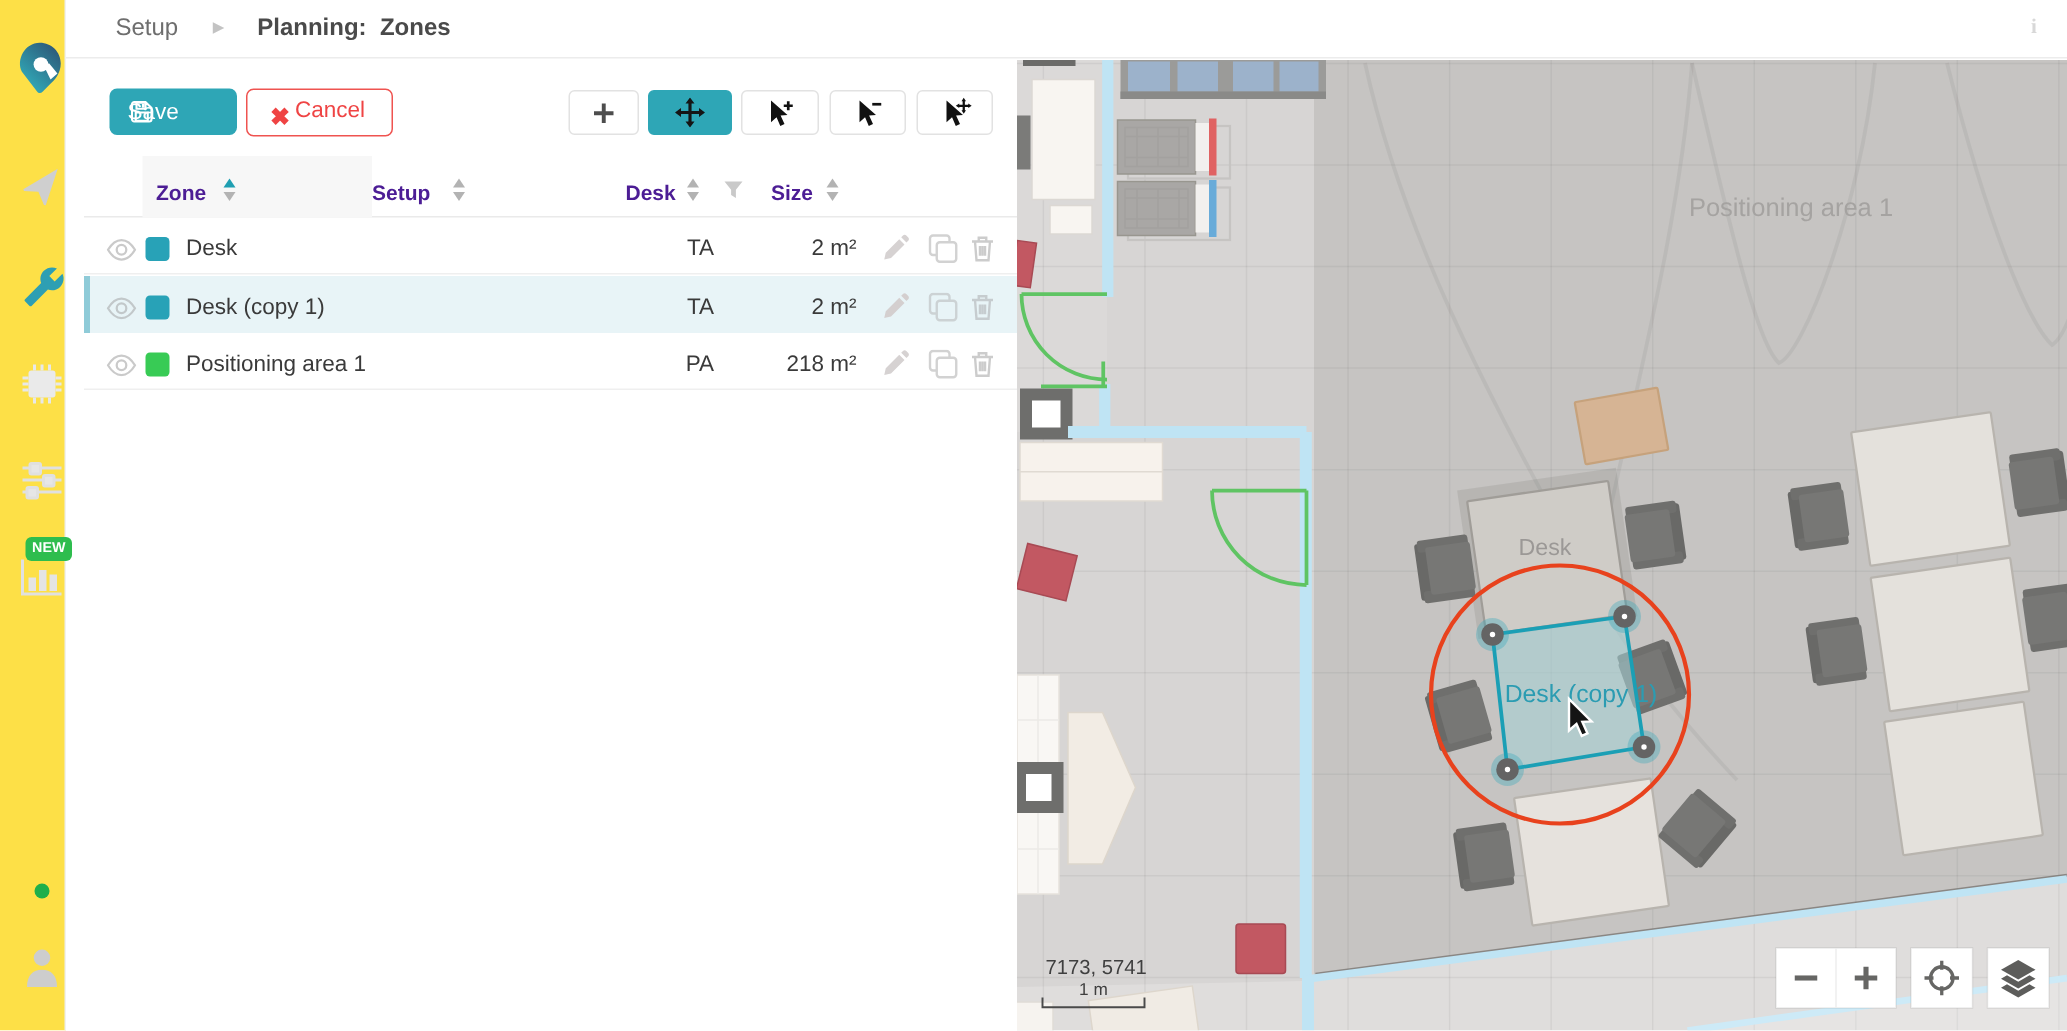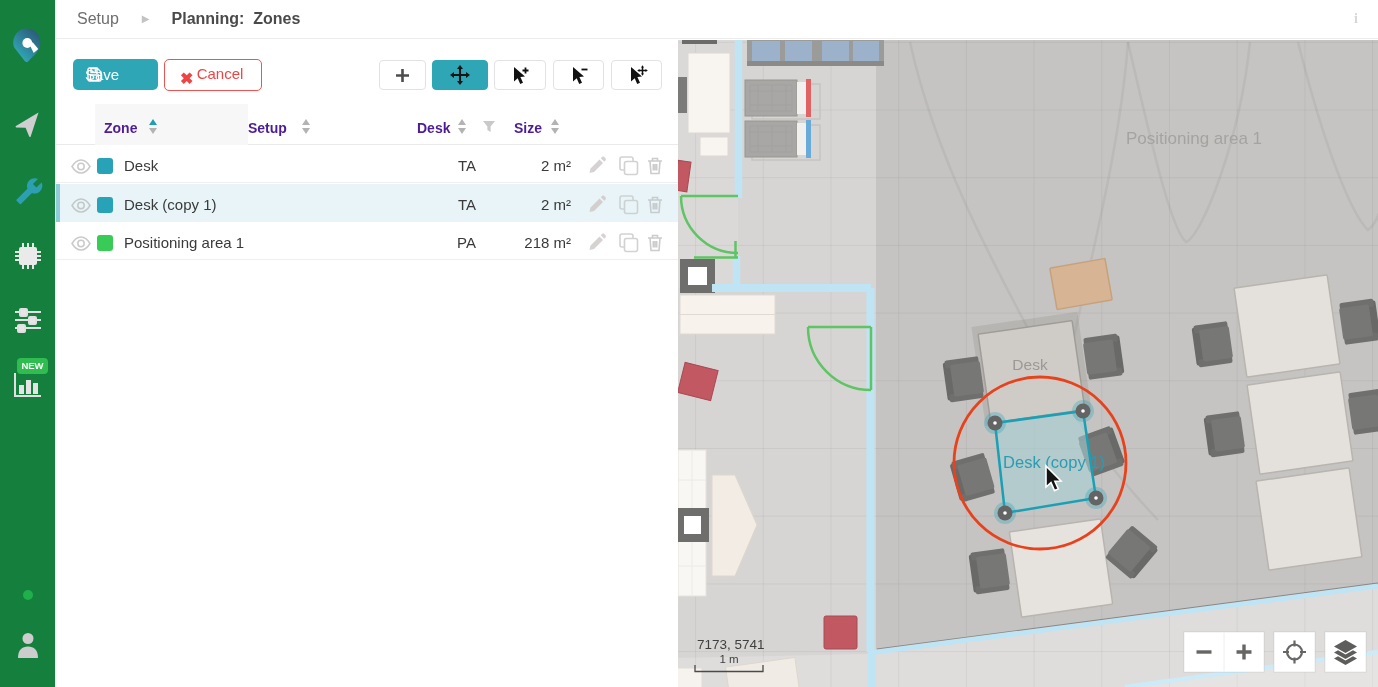--- a/index.html
+++ b/index.html
@@ -5,21 +5,21 @@
 * { margin:0; padding:0; box-sizing:border-box; }
 html,body { width:1378px; height:687px; }
 body { font-family:"Liberation Sans", sans-serif; background:#fff; overflow:hidden; position:relative; }
 
 #topbar { position:absolute; left:0; top:0; width:1378px; height:39px; background:#fff; border-bottom:1px solid #ececec; z-index:5; }
 #crumb { position:absolute; left:77px; top:10px; font-size:16px; color:#6e6e6e; }
 #crumb b { font-weight:bold; color:#4a4a4a; font-size:16px; }
 #crumb .sep { display:inline-block; margin:0 22px 0 23px; color:#c3c3c3; font-size:9px; transform:translateY(-2px); }
 #infoicon { position:absolute; right:14px; top:11px; width:16px; height:16px; color:#d8d8d8; font-size:14px; font-weight:bold; text-align:center; font-family:"Liberation Serif",serif; }
 
-#sidebar { position:absolute; left:0; top:0; width:56px; height:687px; background:#15803d; border-right:1px solid #f0f0f0; z-index:6;padding-left:36px; }
+#sidebar { position:absolute; left:0; top:0; width:44px; height:687px; background:#fde047; border-right:1px solid #f0f0f0; z-index:6;padding-left:36px; }
 .sideicon { position:absolute; left:0; width:56px; text-align:center; }
 
 #panel { position:absolute; left:56px; top:40px; width:622px; height:647px; background:#fff; z-index:4; }
 .btn-save { position:absolute; left:17px; top:19px; width:85px; height:31px; background:#2ea6b6; border-radius:5px; color:#fff; font-size:15px; line-height:31px; text-align:left; padding-left:12px; }
 .btn-cancel { position:absolute; left:108px; top:19px; width:98px; height:32px; background:#fff; border:1.5px solid #ef5350; border-radius:5px; color:#ef4444; font-size:15px; line-height:28px; text-align:center; padding-left:14px; }
 .tbtn { position:absolute; top:20px; height:30px; background:#fff; border:1px solid #e2e2e2; border-radius:4px; display:flex; align-items:center; justify-content:center; }
 .tbtn.active { background:#2ea6b6; border-color:#2ea6b6; }
 
 #thead { position:absolute; left:0; top:64px; width:622px; height:41px; border-bottom:1px solid #eaeaea; font-size:14px; font-weight:bold; color:#4c1d95; }
 #thead .zonebg { position:absolute; left:39px; top:0px; width:153px; height:41px; background:#f7f7f7; }

